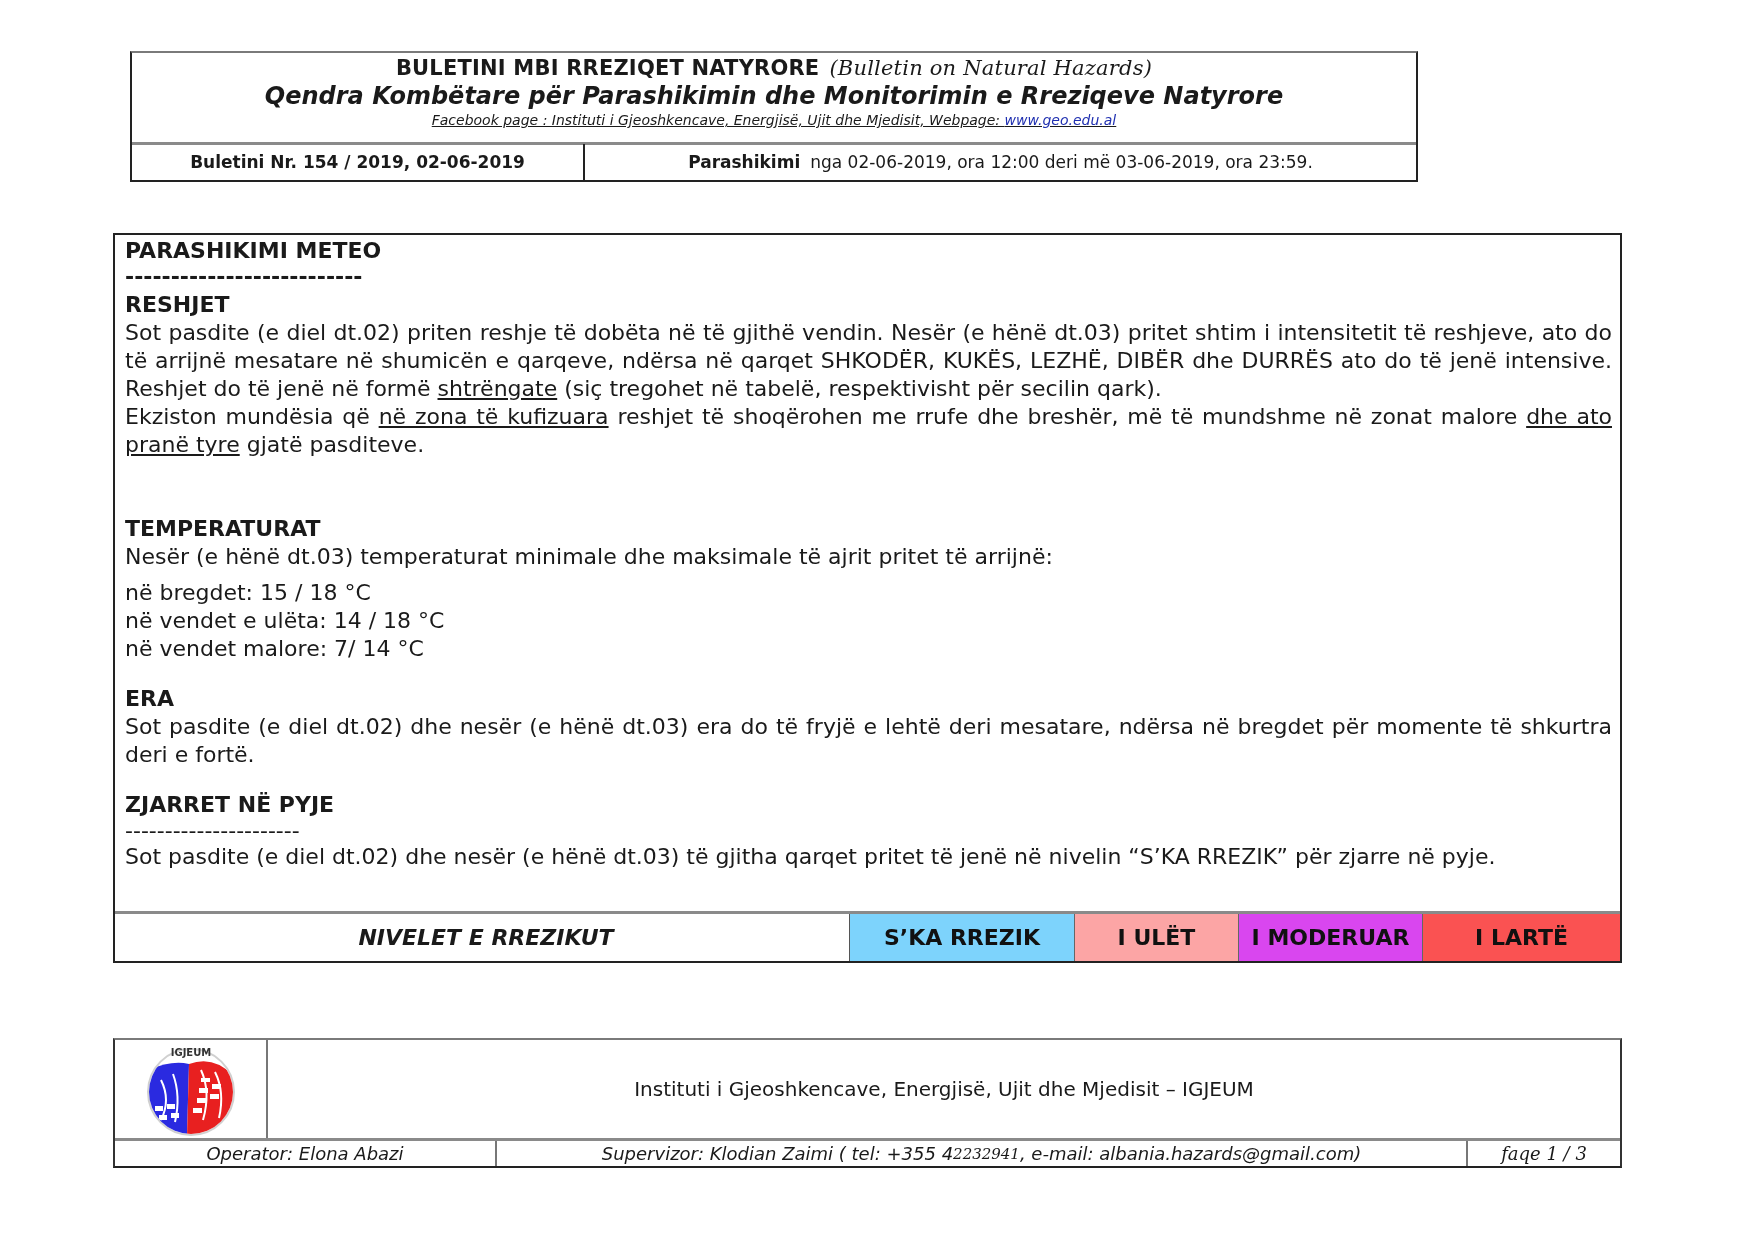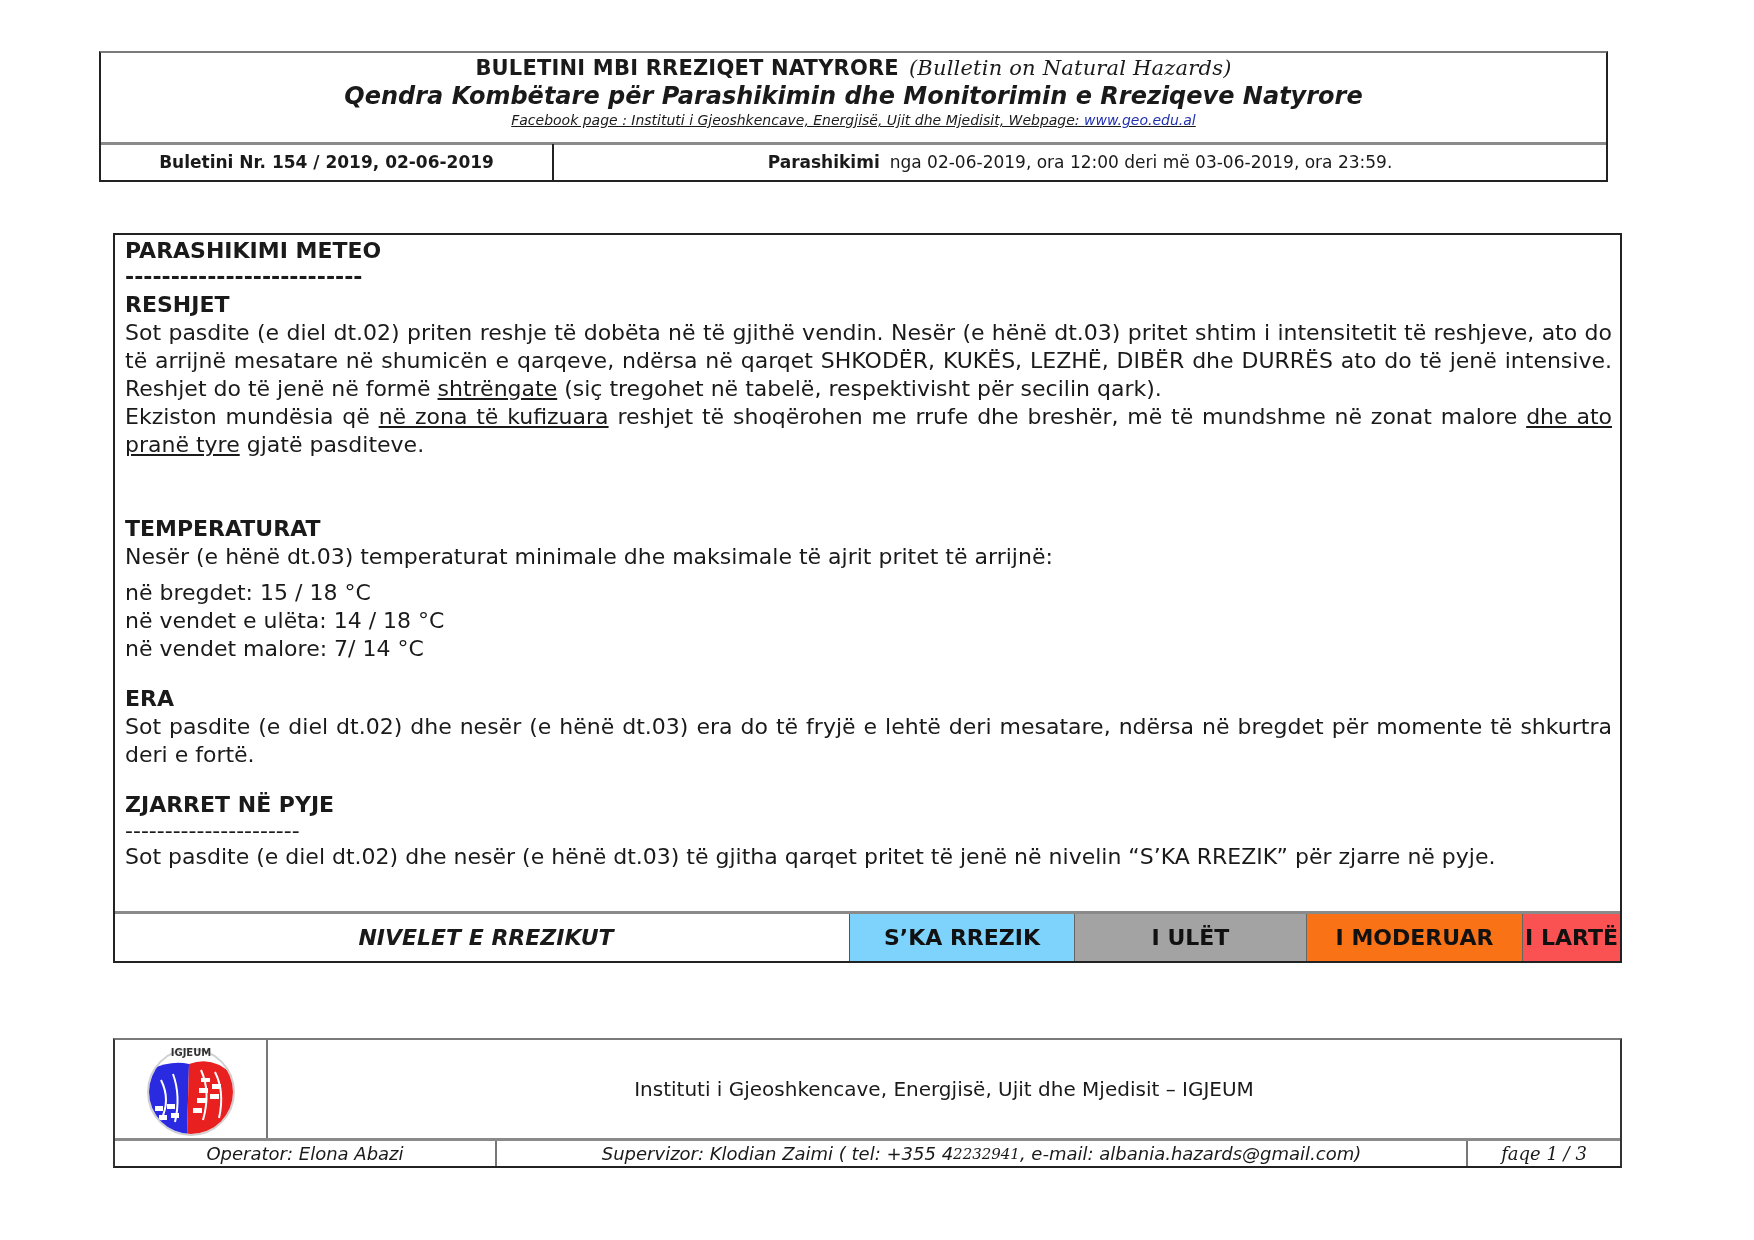--- a/index.html
+++ b/index.html
@@ -2,21 +2,21 @@
 <html><head>
 <meta charset="utf-8">
 <style>
   html, body { margin: 0; padding: 0; background: #ffffff; }
   body { width: 1754px; height: 1240px; position: relative; overflow: hidden;
          font-family: "DejaVu Sans", sans-serif; color: #1a1a1a; }
 
   .abs { position: absolute; box-sizing: border-box; }
 
   
-  #hdr { left: 99px; top: 51px; width: 1509px; height: 131px;
+  #hdr { left: 130px; top: 51px; width: 1288px; height: 131px;
          border-left: 2px solid #222; border-right: 2px solid #222;
          border-top: 2px solid #7a7a7a; border-bottom: 2px solid #222; }
   #hdr-top { position: absolute; left: 0; top: 0; right: 0; height: 89px;
              border-bottom: 3px solid #8a8a8a; text-align: center; }
   #hdr-title { margin-top: 3px; font-size: 21px; font-weight: bold; letter-spacing: 0.2px; }
   #hdr-title .en { font-family: "DejaVu Serif", serif; font-style: italic; font-weight: normal;
                    font-size: 21px; margin-left: 10px; }
   #hdr-sub { font-size: 24px; font-weight: bold; font-style: italic; margin-top: 2px; }
   #hdr-fb { font-size: 14px; font-style: italic; text-decoration: underline; margin-top: 2px; }
   #hdr-fb .link { color: #1f2fb0; }
@@ -101,22 +101,22 @@
     <div class="p">Sot pasdite (e diel dt.02) dhe nesër (e hënë dt.03) era do të fryjë e lehtë deri mesatare, ndërsa në bregdet për momente të shkurtra deri e fortë.</div>
 
     <div class="h" style="margin-top:22px">ZJARRET NË PYJE</div>
     <div class="dash thin">----------------------</div>
     <div>Sot pasdite (e diel dt.02) dhe nesër (e hënë dt.03) të gjitha qarqet pritet të jenë në nivelin “S’KA RREZIK” për zjarre në pyje.</div>
   </div>
 
   <div id="levels">
     <div id="lv-label">NIVELET E RREZIKUT</div>
     <div class="lv" style="width:225px;background:#7dd3fc">S’KA RREZIK</div>
-    <div class="lv" style="width:232px;background:#a3a3a3">I ULËT</div>
-    <div class="lv" style="width:216px;background:#f97316">I MODERUAR</div>
+    <div class="lv" style="width:164px;background:#fca5a5">I ULËT</div>
+    <div class="lv" style="width:184px;background:#d946ef">I MODERUAR</div>
     <div class="lv" style="flex:1;background:#fa5252;border-right:none">I LARTË</div>
   </div>
 </div>
 
 <div id="ftr" class="abs">
   <div id="ftr-top">
     <div id="ftr-logo">
       <svg width="100" height="98" viewBox="0 0 100 98">
         <defs>
           <clipPath id="gc">

